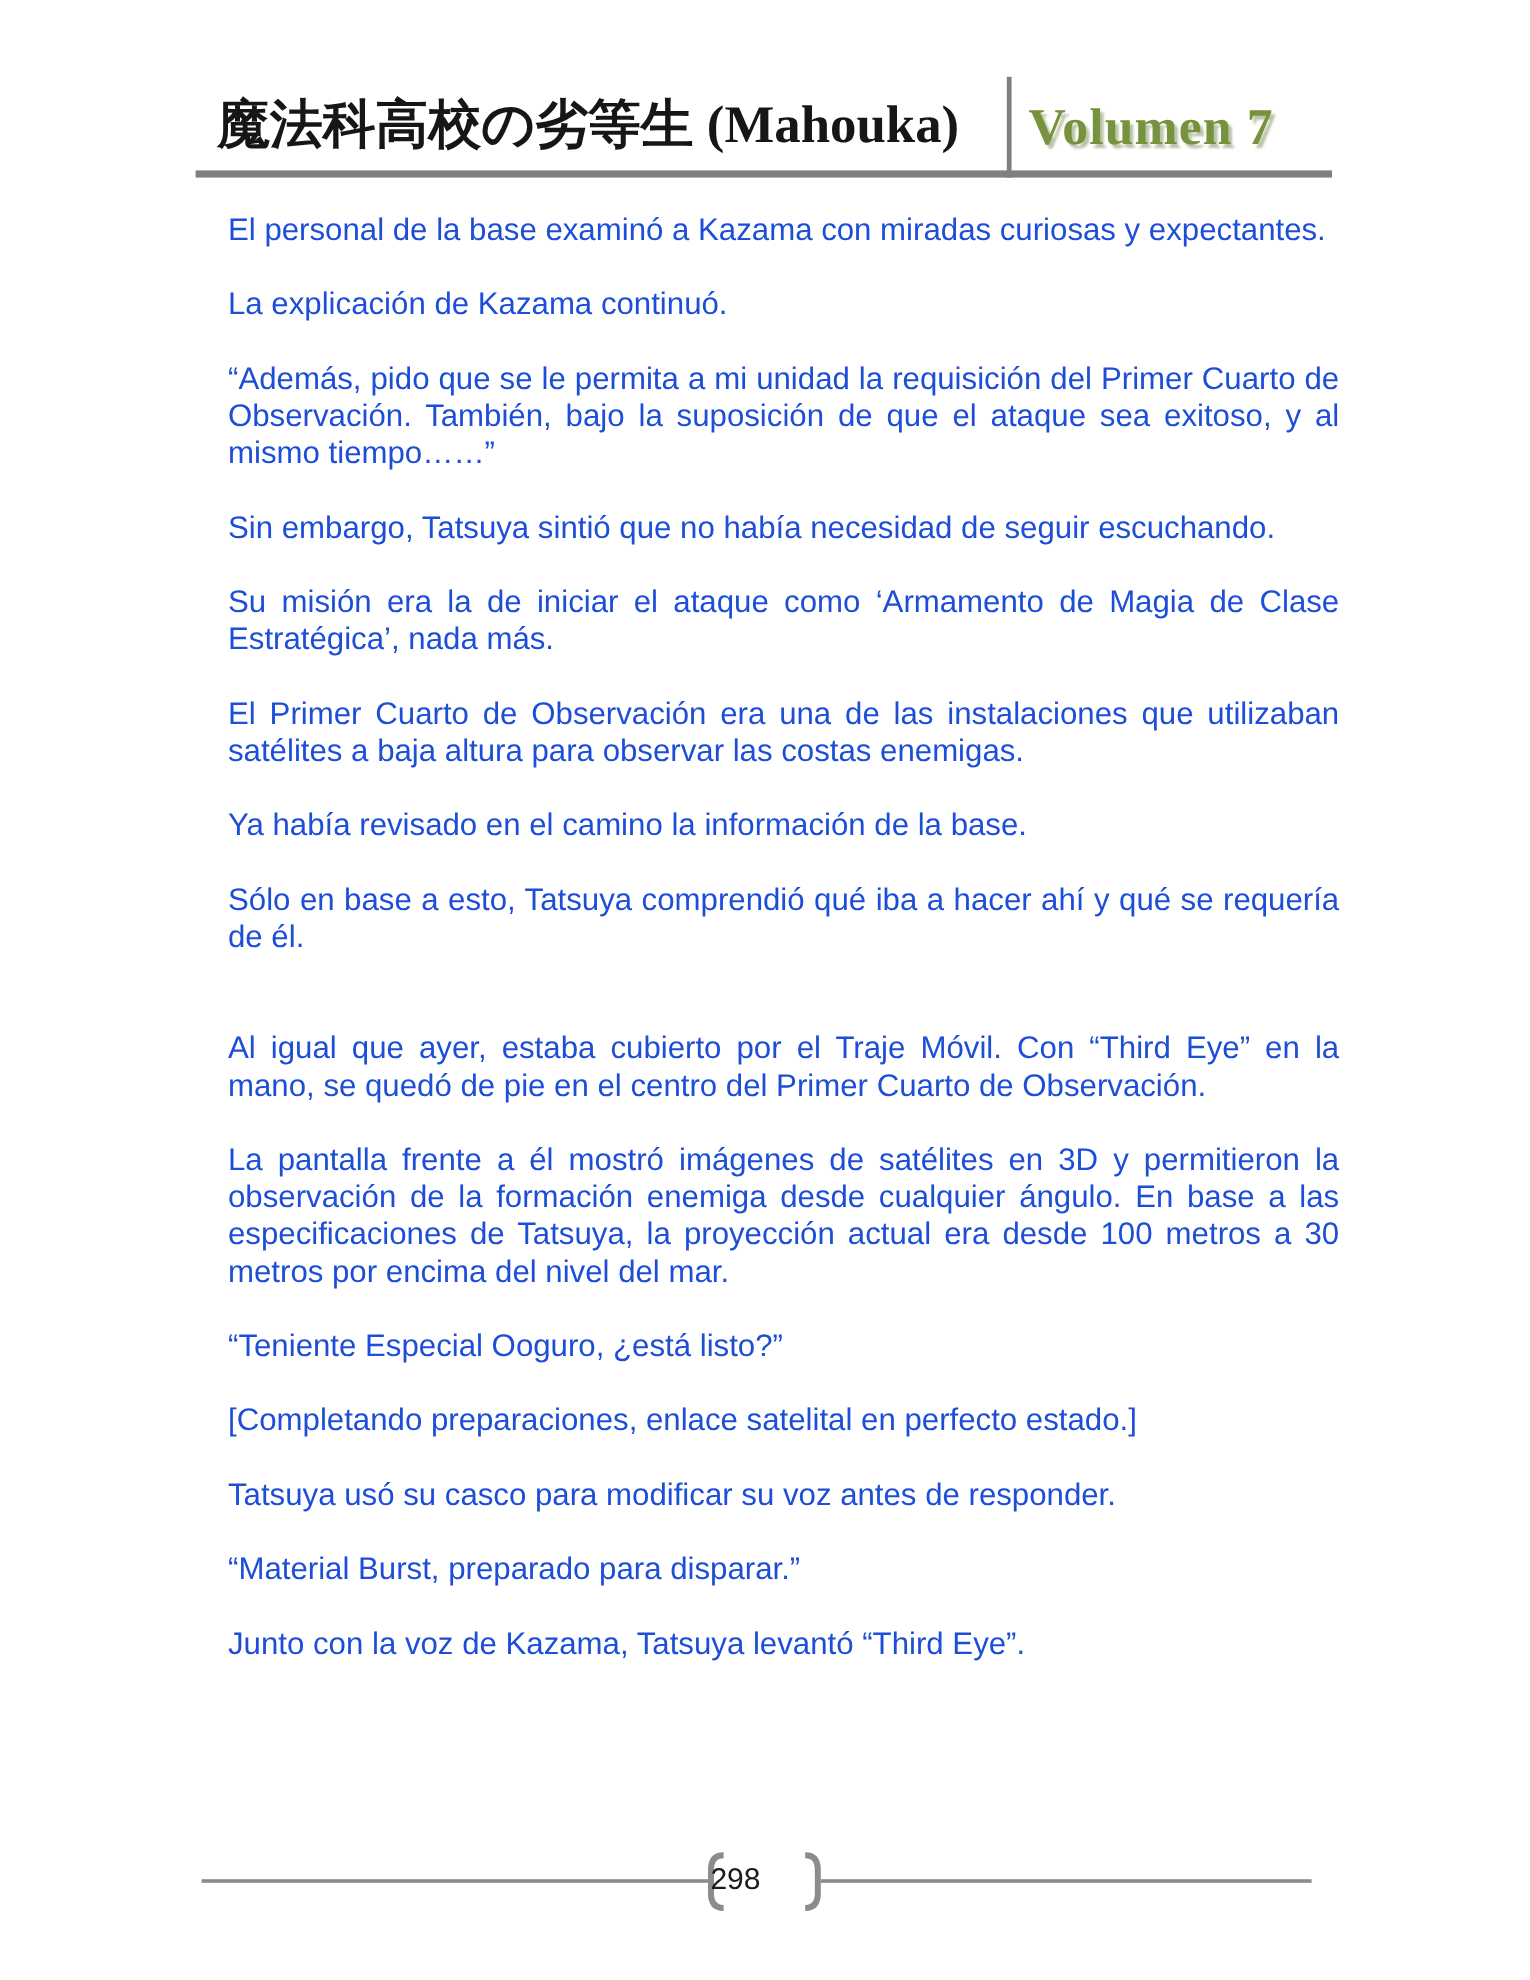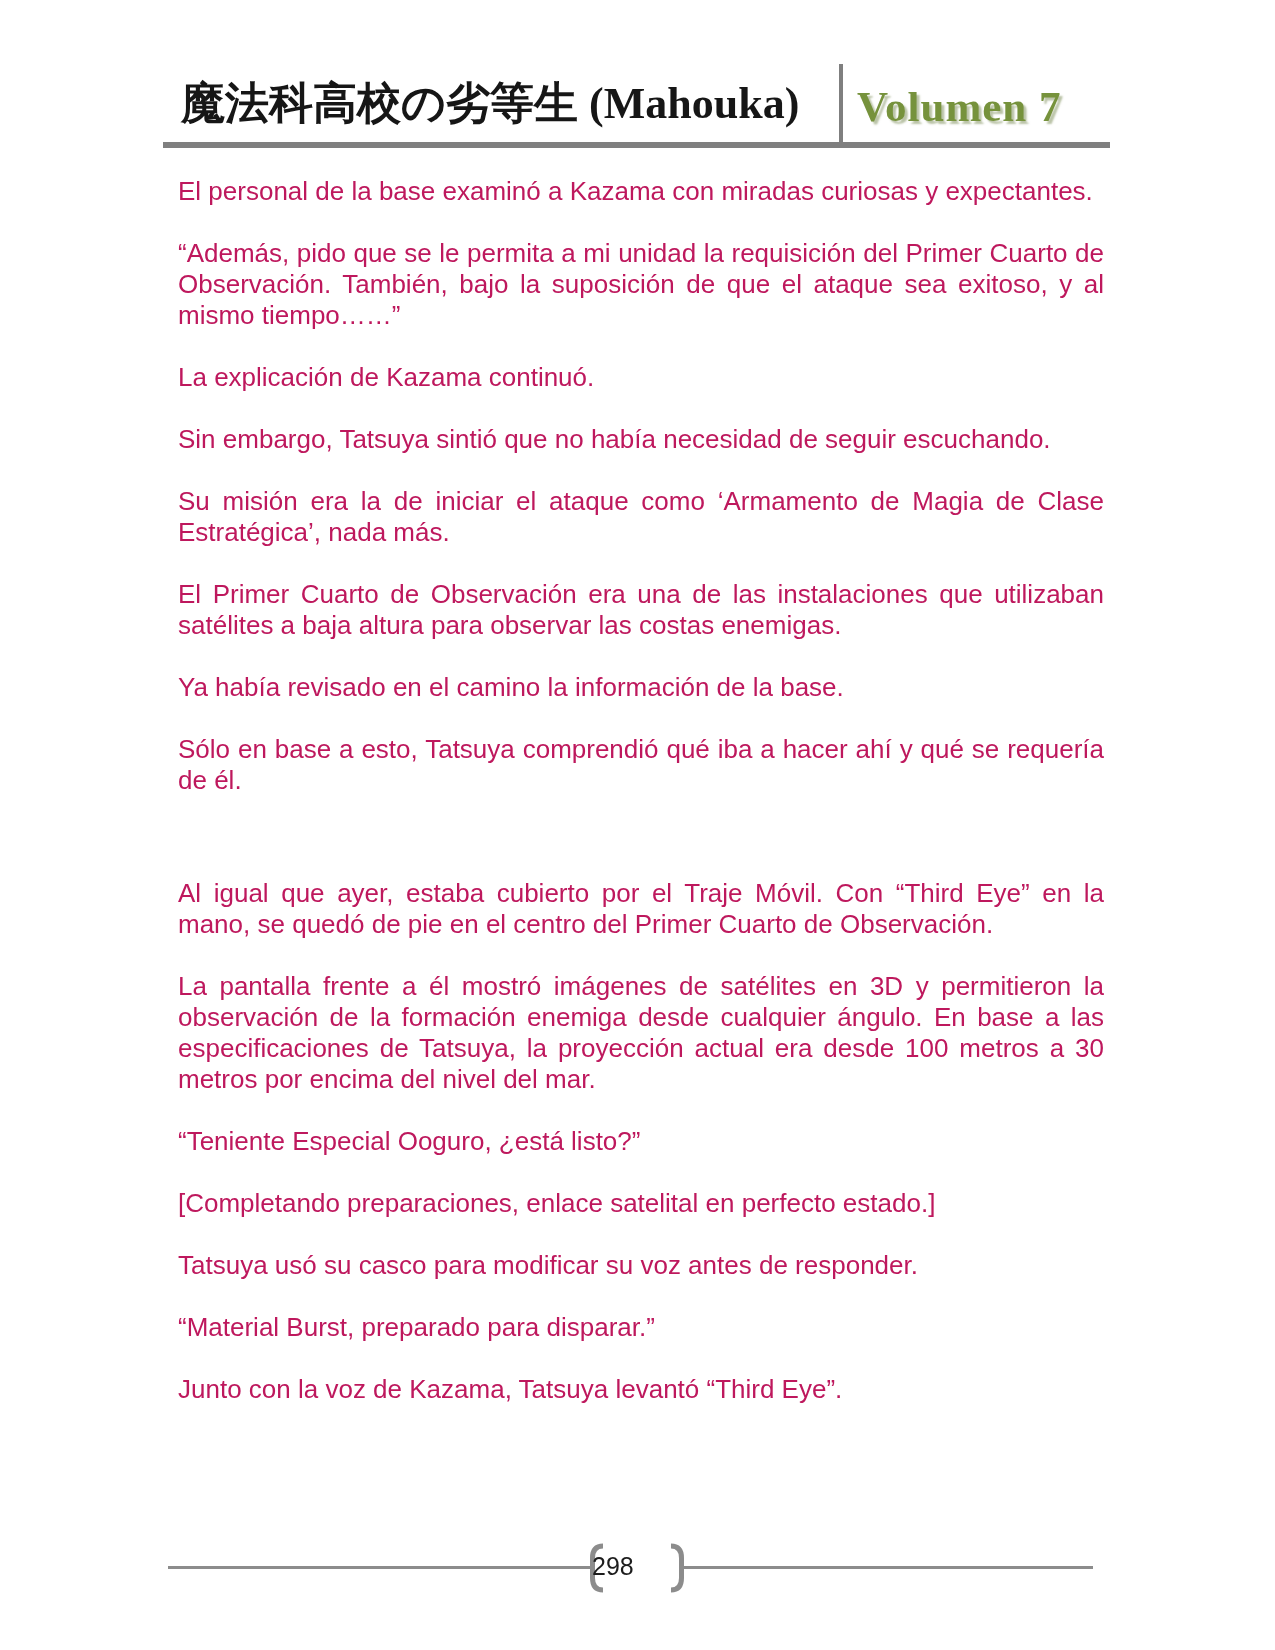--- a/index.html
+++ b/index.html
@@ -51,31 +51,31 @@
     left: 163px;
     top: 142px;
     width: 947px;
     height: 6px;
     background: #7f7f7f;
   }
 
   
   .body-text {
     position: absolute;
-    left: 178px;
+    left: 190px;
     top: 176px;
     width: 926px;
     font-size: 26px;
     line-height: 31px;
-    color: #be185d;
+    color: #1d4ed8;
     text-align: justify;
     text-justify: inter-word;
   }
   .body-text p { margin: 0 0 31px 0; }
-  .body-text p.scene-break { margin-top: 82px; }
+  .body-text p.scene-break { margin-top: 62px; }
 
   
   .footer-line {
     position: absolute;
     top: 1566px;
     height: 3px;
     background: #8c8c8c;
   }
   .footer-line.left  { left: 168px; width: 422px; }
   .footer-line.right { left: 684px; width: 409px; }
@@ -105,22 +105,22 @@
   <div class="header-title">魔法科高校の劣等生 (Mahouka)</div>
 
   <div class="header-sep"></div>
 
   <div class="header-vol">Volumen 7</div>
 
   <div class="header-rule"></div>
 
   <div class="body-text">
       <p>El personal de la base examinó a Kazama con miradas curiosas y expectantes.</p>
+      <p>La explicación de Kazama continuó.</p>
       <p>“Además, pido que se le permita a mi unidad la requisición del Primer Cuarto de Observación. También, bajo la suposición de que el ataque sea exitoso, y al mismo tiempo……”</p>
-      <p>La explicación de Kazama continuó.</p>
       <p>Sin embargo, Tatsuya sintió que no había necesidad de seguir escuchando.</p>
       <p>Su misión era la de iniciar el ataque como ‘Armamento de Magia de Clase Estratégica’, nada más.</p>
       <p>El Primer Cuarto de Observación era una de las instalaciones que utilizaban satélites a baja altura para observar las costas enemigas.</p>
       <p>Ya había revisado en el camino la información de la base.</p>
       <p>Sólo en base a esto, Tatsuya comprendió qué iba a hacer ahí y qué se requería de él.</p>
       <p class="scene-break">Al igual que ayer, estaba cubierto por el Traje Móvil. Con “Third Eye” en la mano, se quedó de pie en el centro del Primer Cuarto de Observación.</p>
       <p>La pantalla frente a él mostró imágenes de satélites en 3D y permitieron la observación de la formación enemiga desde cualquier ángulo. En base a las especificaciones de Tatsuya, la proyección actual era desde 100 metros a 30 metros por encima del nivel del mar.</p>
       <p>“Teniente Especial Ooguro, ¿está listo?”</p>
       <p>[Completando preparaciones, enlace satelital en perfecto estado.]</p>
       <p>Tatsuya usó su casco para modificar su voz antes de responder.</p>

